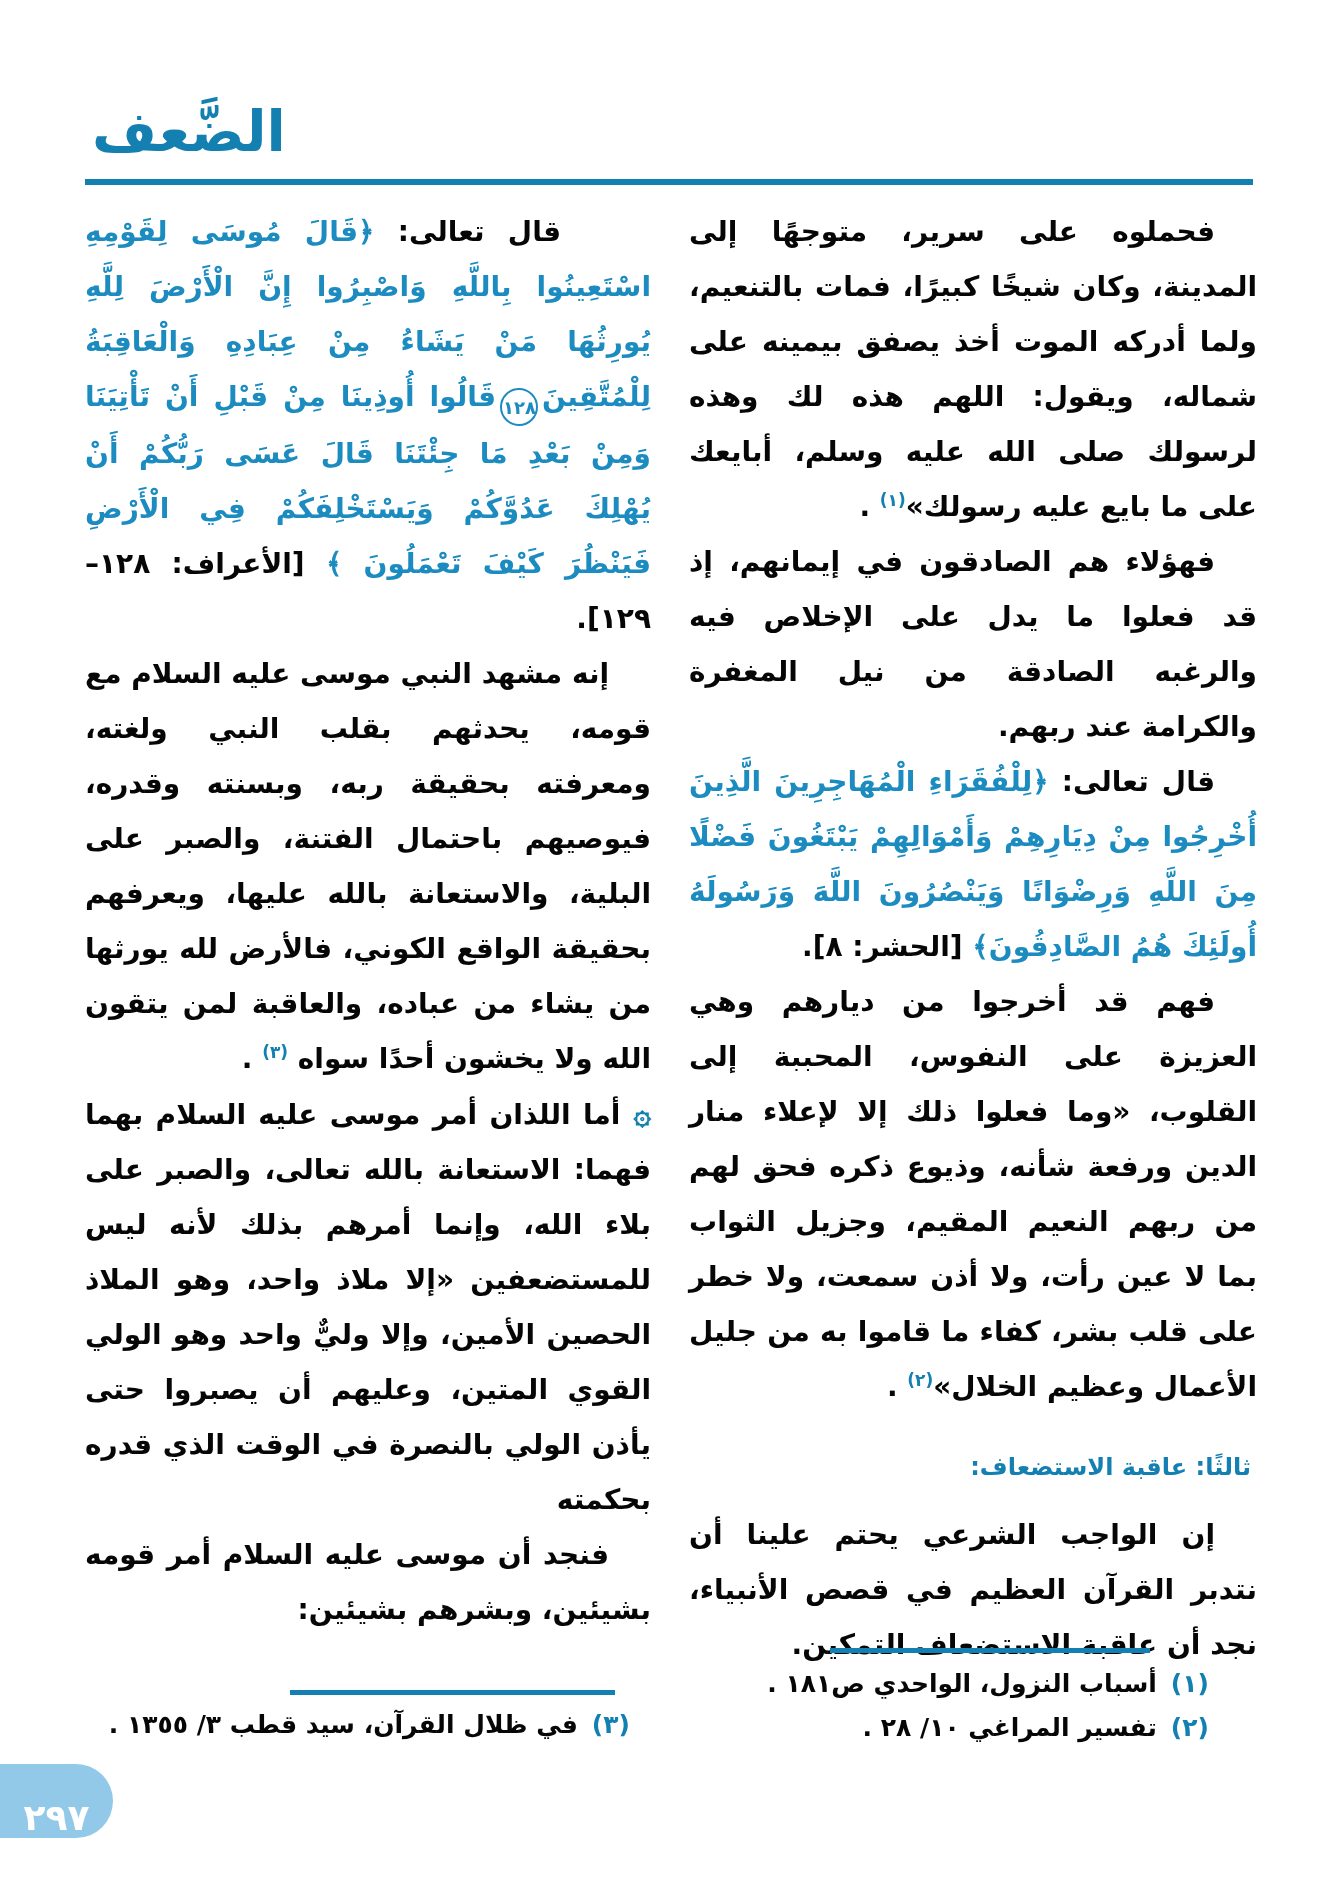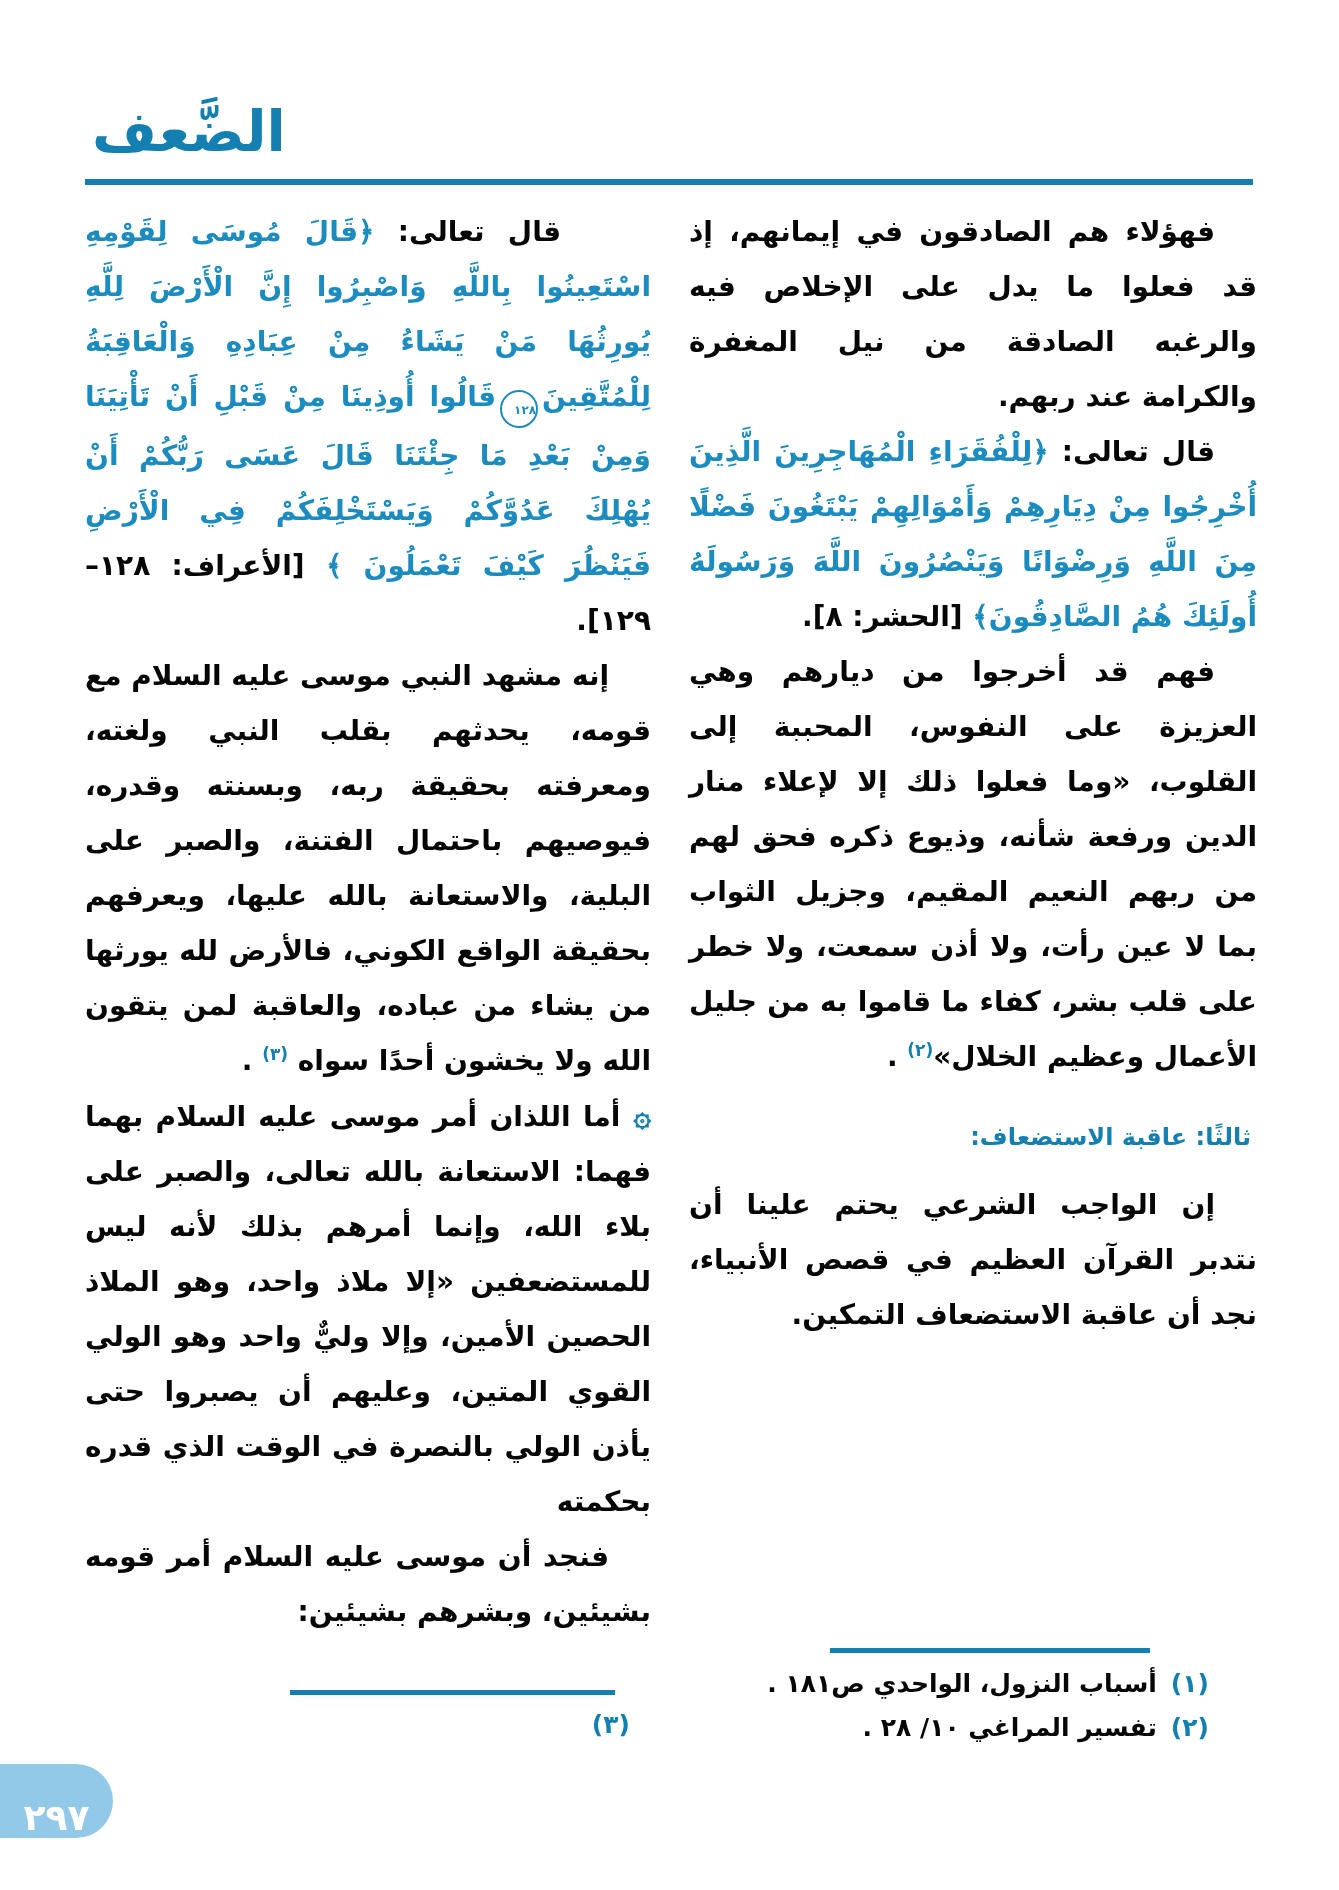--- a/index.html
+++ b/index.html
@@ -49,21 +49,21 @@
     vertical-align:super;
     line-height:0;
   }
   .ayah-num{
     display:inline-block;
     width:38px;height:38px;
     line-height:36px;
     border:2px solid var(--quran,#1C8CC0);
     border-radius:50%;
     color:var(--quran,#1C8CC0);
-    font-size:12px;
+    font-size:18px;
     text-align:center;
     text-indent:0;
     vertical-align:-8px;
     margin:0 4px;
     box-sizing:border-box;
   }
   .bullet{color:var(--accent,#1480B1);font-size:30px;}
   .section-heading{
     color:var(--accent,#1480B1);
     font-size:24px;
@@ -112,20 +112,21 @@
 </style>
 </head>
 <body>
 
 <div class="page" style="--accent: #1480B1; --quran: #1C8CC0; --pill: #92C9E8; --url: #1787C4; --ink: #060606;">
 
   <div class="page-title">الضَّعف</div>
   <div class="header-rule"></div>
 
   <section class="col col-right" id="col-right">
+      <p class="para"><span class="txt">فحملوه على سرير، متوجهًا إلى المدينة، وكان شيخًا كبيرًا، فمات بالتنعيم، ولما أدركه الموت أخذ يصفق بيمينه على شماله، ويقول: اللهم هذه لك وهذه لرسولك صلى الله عليه وسلم، أبايعك على ما بايع عليه رسولك»</span><sup class="fnref">(١)</sup><span class="txt"> .</span></p>
       <p class="para"><span class="txt">فهؤلاء هم الصادقون في إيمانهم، إذ قد فعلوا ما يدل على الإخلاص فيه والرغبه الصادقة من نيل المغفرة والكرامة عند ربهم.</span></p>
       <p class="para"><span class="txt">قال تعالى: </span><span class="quran">﴿لِلْفُقَرَاءِ الْمُهَاجِرِينَ الَّذِينَ أُخْرِجُوا مِنْ دِيَارِهِمْ وَأَمْوَالِهِمْ يَبْتَغُونَ فَضْلًا مِنَ اللَّهِ وَرِضْوَانًا وَيَنْصُرُونَ اللَّهَ وَرَسُولَهُ أُولَئِكَ هُمُ الصَّادِقُونَ﴾</span><span class="txt"> [الحشر: ٨].</span></p>
       <p class="para"><span class="txt">فهم قد أخرجوا من ديارهم وهي العزيزة على النفوس، المحببة إلى القلوب، «وما فعلوا ذلك إلا لإعلاء منار الدين ورفعة شأنه، وذيوع ذكره فحق لهم من ربهم النعيم المقيم، وجزيل الثواب بما لا عين رأت، ولا أذن سمعت، ولا خطر على قلب بشر، كفاء ما قاموا به من جليل الأعمال وعظيم الخلال»</span><sup class="fnref">(٢)</sup><span class="txt"> .</span></p>
       <h2 class="section-heading">ثالثًا: عاقبة الاستضعاف:</h2>
       <p class="para"><span class="txt">إن الواجب الشرعي يحتم علينا أن نتدبر القرآن العظيم في قصص الأنبياء، نجد أن عاقبة الاستضعاف التمكين.</span></p>
     </section>
   <section class="col col-left" id="col-left">
       <p class="para big-indent"><span class="txt">قال تعالى: </span><span class="quran">﴿قَالَ مُوسَى لِقَوْمِهِ اسْتَعِينُوا بِاللَّهِ وَاصْبِرُوا إِنَّ الْأَرْضَ لِلَّهِ يُورِثُهَا مَنْ يَشَاءُ مِنْ عِبَادِهِ وَالْعَاقِبَةُ لِلْمُتَّقِينَ</span><span class="ayah-num">١٢٨</span><span class="quran">قَالُوا أُوذِينَا مِنْ قَبْلِ أَنْ تَأْتِيَنَا وَمِنْ بَعْدِ مَا جِئْتَنَا قَالَ عَسَى رَبُّكُمْ أَنْ يُهْلِكَ عَدُوَّكُمْ وَيَسْتَخْلِفَكُمْ فِي الْأَرْضِ فَيَنْظُرَ كَيْفَ تَعْمَلُونَ ﴾</span><span class="txt"> [الأعراف: ١٢٨–١٢٩].</span></p>
       <p class="para"><span class="txt">إنه مشهد النبي موسى عليه السلام مع قومه، يحدثهم بقلب النبي ولغته، ومعرفته بحقيقة ربه، وبسنته وقدره، فيوصيهم باحتمال الفتنة، والصبر على البلية، والاستعانة بالله عليها، ويعرفهم بحقيقة الواقع الكوني، فالأرض لله يورثها من يشاء من عباده، والعاقبة لمن يتقون الله ولا يخشون أحدًا سواه </span><sup class="fnref">(٣)</sup><span class="txt"> .</span></p>
       <p class="para no-indent"><span class="bullet">۞ </span><span class="txt">أما اللذان أمر موسى عليه السلام بهما فهما: الاستعانة بالله تعالى، والصبر على بلاء الله، وإنما أمرهم بذلك لأنه ليس للمستضعفين «إلا ملاذ واحد، وهو الملاذ الحصين الأمين، وإلا وليٌّ واحد وهو الولي القوي المتين، وعليهم أن يصبروا حتى يأذن الولي بالنصرة في الوقت الذي قدره بحكمته</span></p>
@@ -141,20 +142,21 @@
         <span class="fn-text">أسباب النزول، الواحدي ص١٨١ .</span>
       </div>
       <div class="footnote">
         <span class="fn-num">(٢)</span>
         <span class="fn-text">تفسير المراغي ١٠/ ٢٨ .</span>
       </div>
     </div>
   <div class="footnotes footnotes-left" id="fn-left">
       <div class="footnote">
         <span class="fn-num">(٣)</span>
+        <span class="fn-text">في ظلال القرآن، سيد قطب ٣/ ١٣٥٥ .</span>
       </div>
     </div>
 
   <div class="page-pill">
     <span>٢٩٧</span>
   </div>
 
 </div>
 
 </body></html>

